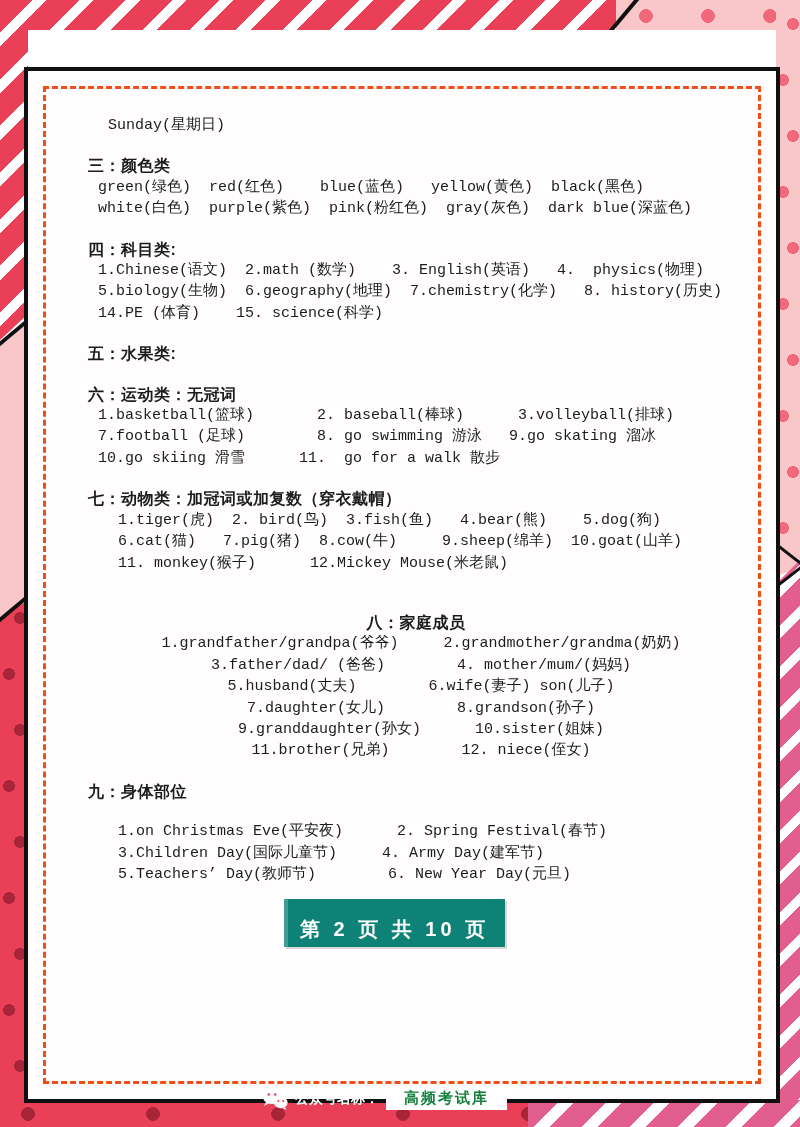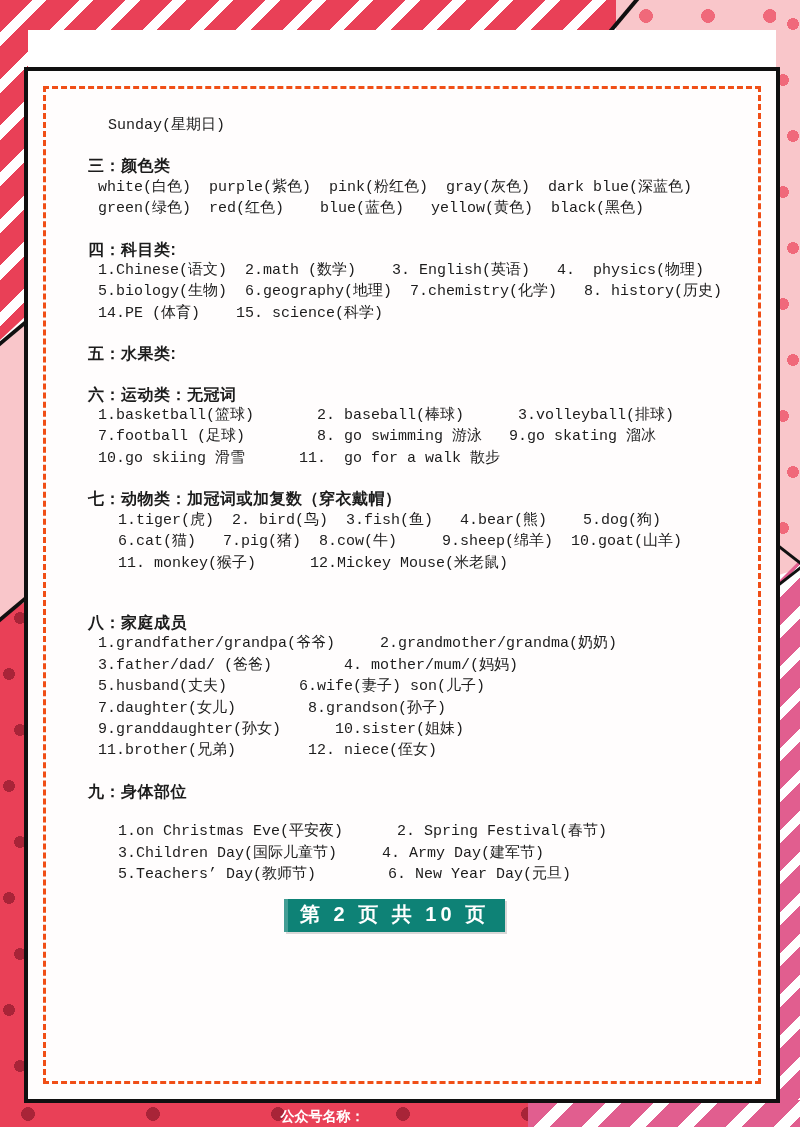--- a/index.html
+++ b/index.html
@@ -81,39 +81,38 @@
   }
   .dashed-frame {
     position:absolute; inset:15px; border:3px dashed #f04e16;
     padding:26px 14px 0 42px; overflow:hidden;
   }
   
   .doc { color:#1c1c1c; font-size:15px; line-height:21.4px; }
   .line { white-space:pre; }
   .intro { padding-left:20px; }
   section { margin-top:19px; }
-  section.gap-big { margin-top:38px; }
+  section.gap-big { margin-top:38px;text-align:center; }
   .sec-title { font-weight:bold; font-size:16px; white-space:pre;
     font-family:"Liberation Sans","DejaVu Sans",sans-serif; letter-spacing:.5px; }
   .sec-lines .line { padding-left:10px; }
   section.indent-more .sec-lines .line { padding-left:30px; }
   
   .badge {
     display:inline-block; margin-top:14px; margin-left:196px;
     background:#0e8276; color:#ffffff; font-weight:bold; font-size:20px;
-    letter-spacing:4px; padding:5px 16px 6px 16px;
+    letter-spacing:4px; padding:20px 16px 6px 16px;
     font-family:"Liberation Sans","DejaVu Sans",sans-serif;
     box-shadow:inset 4px 0 0 rgba(255,255,255,.22), 2px 2px 0 rgba(0,0,0,.15);
   }
   
   .footer-content {
-    position:absolute; z-index:3; left:262px; bottom:1px; height:25px;
+    position:absolute; z-index:3; left:262px; bottom:16px; height:25px;
     display:flex; align-items:center; gap:7px;
     font-family:"Liberation Sans","DejaVu Sans",sans-serif;
-    flex-direction:column;
   }
   .footer-label { color:#ffffff; font-weight:bold; font-size:14px; white-space:nowrap; }
   .footer-box {
     background:#ffffff; color:#15803d; font-weight:bold; font-size:15px;
     padding:1px 18px 2px 18px; letter-spacing:2px; white-space:nowrap;
   }
   .wechat-icon { display:block; }
 </style>
 </head>
 <body>
@@ -160,22 +159,22 @@
 
   <div class="paper">
     <div class="dashed-frame">
       <div class="doc">
 
         <p class="line intro">Sunday(星期日)</p>
 
         <section>
           <p class="sec-title">三：颜色类</p>
           <div class="sec-lines">
+            <p class="line">green(绿色)  red(红色)    blue(蓝色)   yellow(黄色)  black(黑色)</p>
             <p class="line">white(白色)  purple(紫色)  pink(粉红色)  gray(灰色)  dark blue(深蓝色)</p>
-            <p class="line">green(绿色)  red(红色)    blue(蓝色)   yellow(黄色)  black(黑色)</p>
           </div>
         </section>
 
         <section>
           <p class="sec-title">四：科目类:</p>
           <div class="sec-lines">
             <p class="line">1.Chinese(语文)  2.math (数学)    3. English(英语)   4.  physics(物理)</p>
             <p class="line">5.biology(生物)  6.geography(地理)  7.chemistry(化学)   8. history(历史)</p>
             <p class="line">14.PE (体育)    15. science(科学)</p>
           </div>

